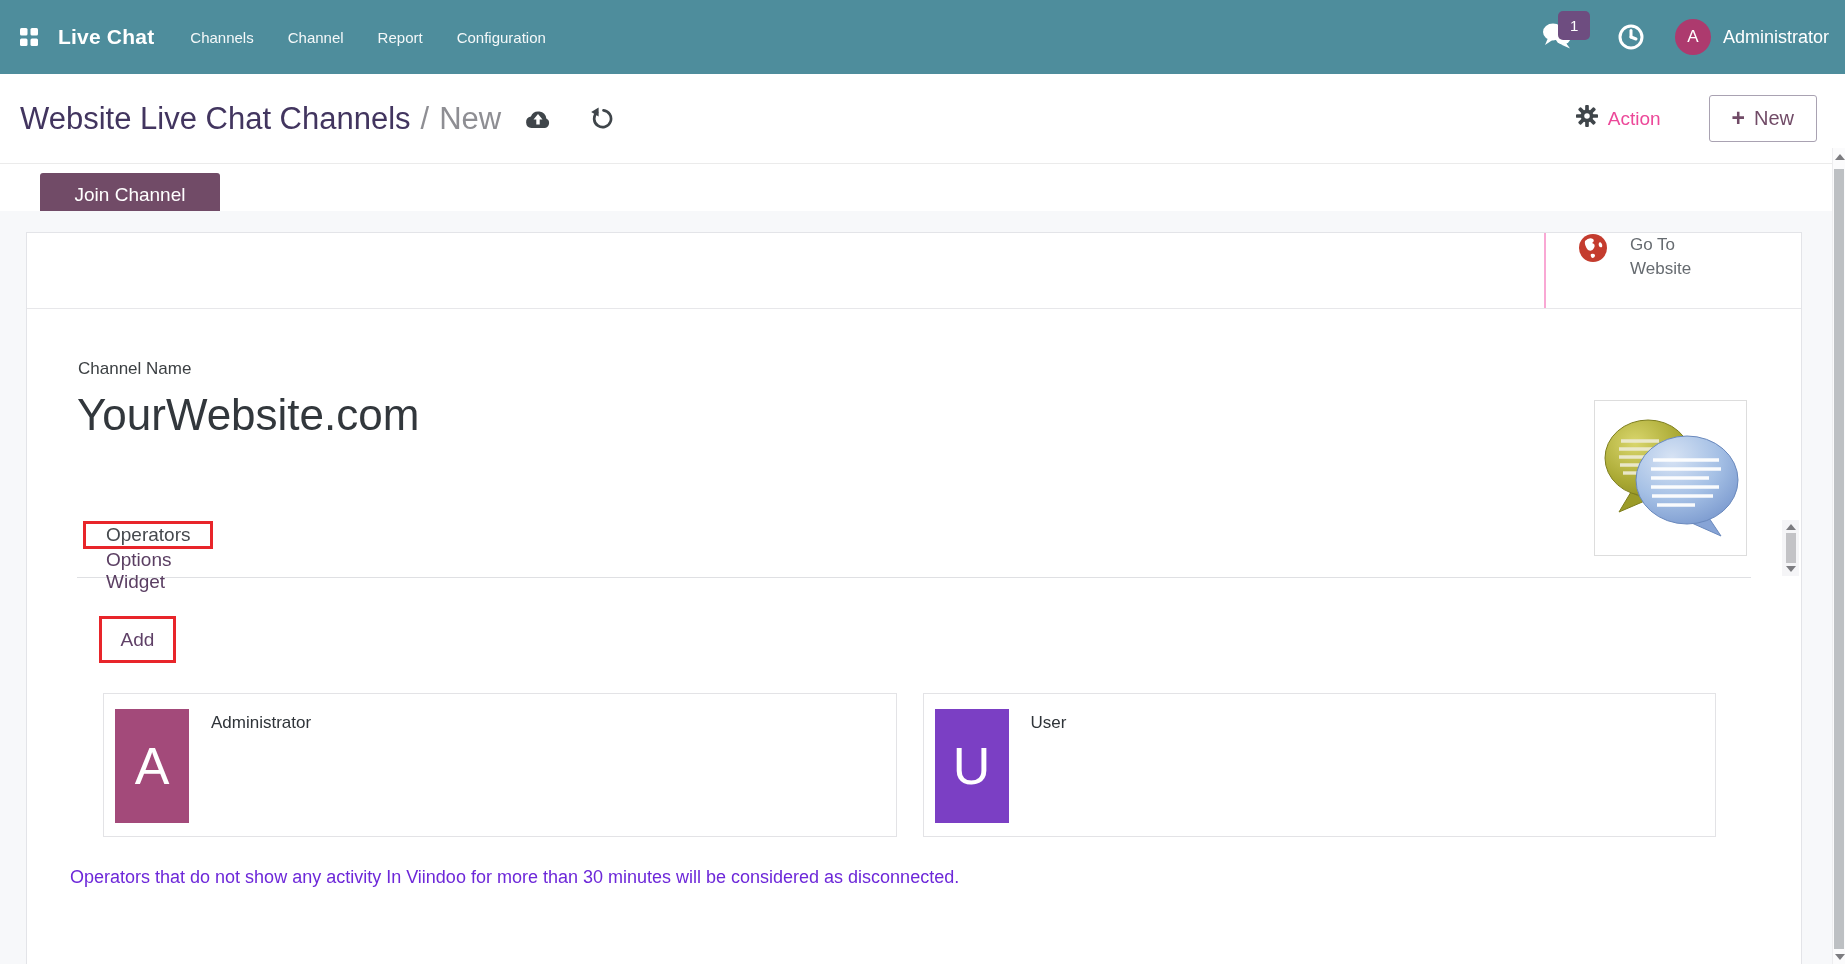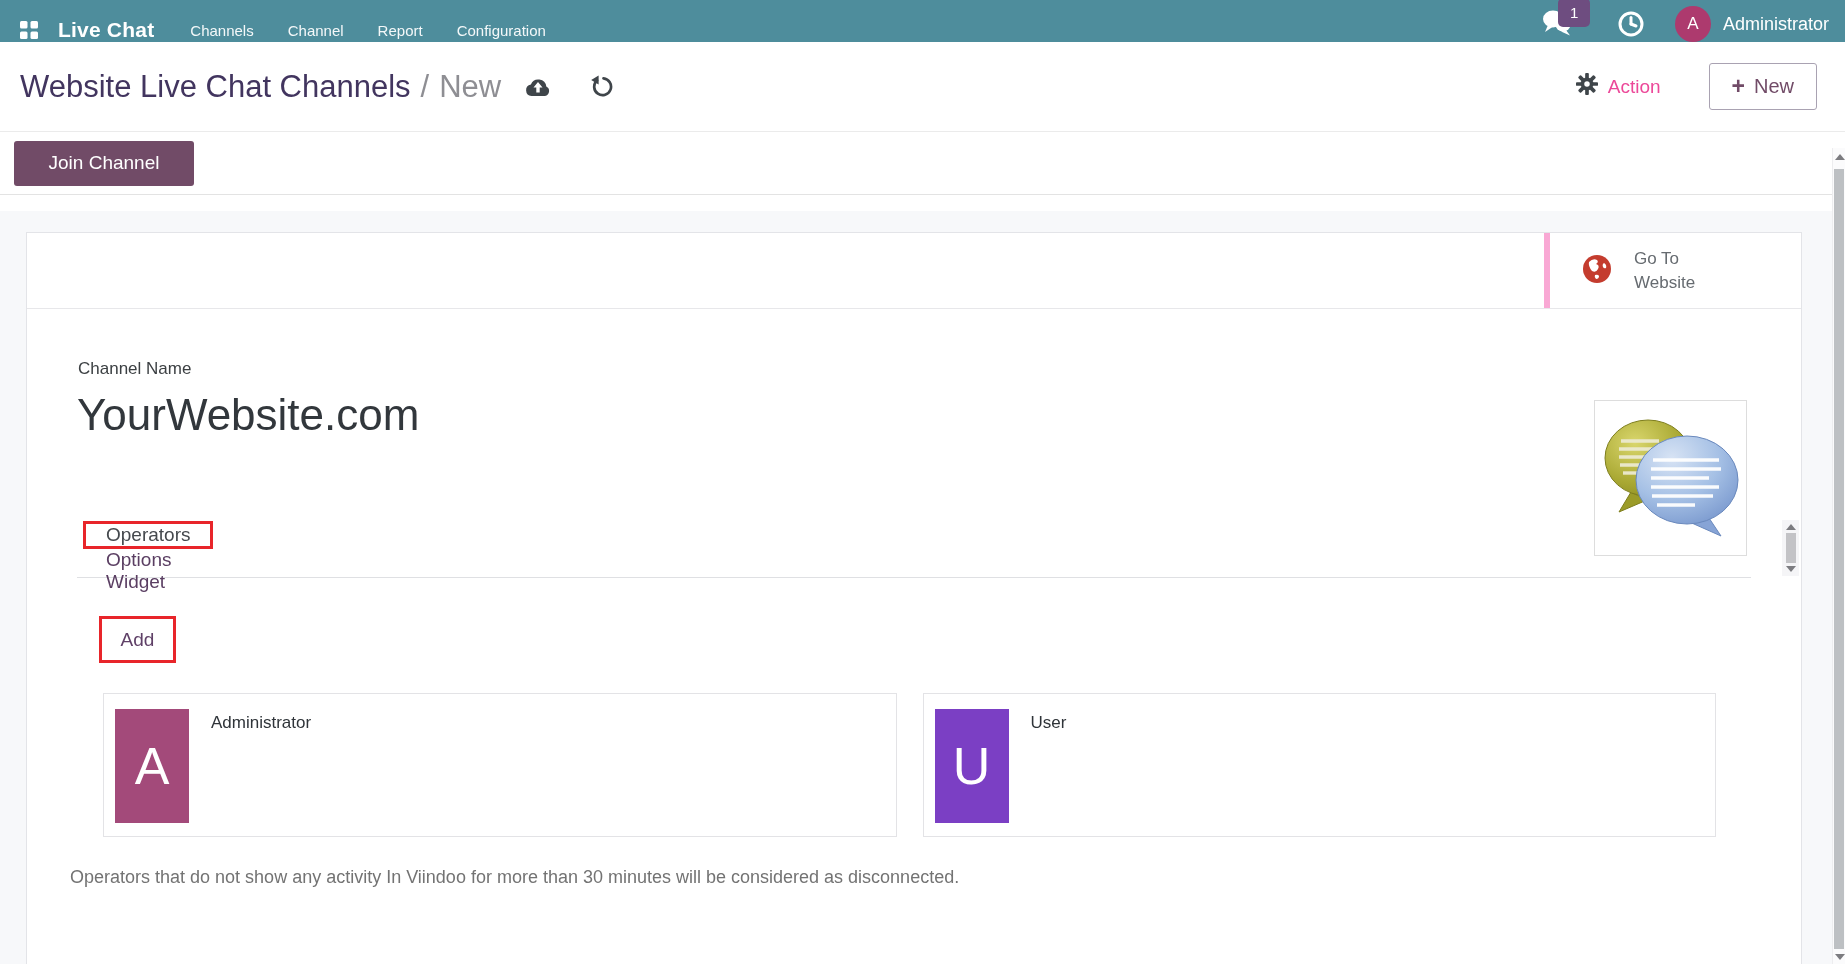--- a/index.html
+++ b/index.html
@@ -1,21 +1,21 @@
 <!DOCTYPE html>
 <html><head>
 <meta charset="utf-8">
 <style>
   * { margin:0; padding:0; box-sizing:border-box; }
   html,body { width:1845px; height:964px; }
   body { font-family:"Liberation Sans", sans-serif; background:#fff; overflow:hidden; }
   .page { position:relative; width:1845px; height:964px; background:#fff; overflow:hidden; }
 
   
-  .navbar { height:42px; background:#4e8d9c; display:flex; align-items:flex-end;
+  .navbar { height:74px; background:#4e8d9c; display:flex; align-items:center;
             justify-content:space-between; padding:0 16px 0 20px; color:#fff; }
   .nav-left { display:flex; align-items:center; }
   .apps-icon { display:inline-flex; margin-right:20px; cursor:pointer; }
   .brand { font-size:21px; font-weight:700; margin-right:36px; cursor:pointer; letter-spacing:.2px; }
   .menu { display:flex; gap:34px; font-size:15px; }
   .menu a { color:#f4f8f9; text-decoration:none; cursor:pointer; }
   .nav-right { display:flex; align-items:center; gap:30px; }
   .msg-wrap { position:relative; cursor:pointer; margin-right:14px; }
   .badge { position:absolute; top:-10px; left:17px; background:#6e4d80; color:#fff;
            font-size:15px; line-height:1; padding:7px 12px; border-radius:5px; }
@@ -35,30 +35,30 @@
   .discard-ico { margin-left:28px; cursor:pointer; display:inline-flex; }
   .cp-right { display:flex; align-items:center; gap:48px; }
   .action-menu { display:flex; align-items:center; gap:10px; font-size:19px; color:#ec4899; cursor:pointer; }
   .new-btn { display:flex; align-items:center; gap:9px; font-size:20px; color:#714b67;
              background:#fff; border:1px solid #a9a2b2; border-radius:3px; padding:11px 22px; cursor:pointer;
              font-family:"Liberation Sans", sans-serif; }
   .new-btn .plus { font-weight:700; font-size:23px; line-height:1; }
 
   
   .statusbar { height:63px; background:#fff; border-bottom:1px solid #e3e3e3;
-               display:flex; align-items:center; padding-left:14px; }
+               display:flex; align-items:center; padding-left:40px; }
   .join-btn { background:#714b67; color:#fff; font-size:19px; border:none; border-radius:3px;
               width:180px; height:45px; cursor:pointer; font-family:"Liberation Sans", sans-serif; }
 
   
   .content { position:absolute; top:211px; left:0; right:0; bottom:0; background:#f7f8fa; }
   .sheet { position:absolute; left:26px; top:21px; width:1776px; bottom:-2px;
            background:#fff; border:1px solid #e3e4e8; }
   .buttonbox { height:76px; border-bottom:1px solid #e7e7ea; display:flex; justify-content:flex-end; }
-  .stat-btn { width:257px; border-left:6px solid #f9a8d4; display:flex; align-items:center;
+  .stat-btn { width:257px; border-left:2px solid #f9a8d4; display:flex; align-items:flex-start;
               gap:22px; padding-left:32px; cursor:pointer; }
   .stat-text { font-size:17px; color:#666b70; line-height:24px; width:82px; }
 
   .form-body { position:relative; padding:0 50px; }
   .img-box { position:absolute; top:41px; right:54px; width:153px; height:156px;
              border:1px solid #ddd; background:#fff; display:flex; align-items:center;
              justify-content:center; cursor:pointer; }
   .fld-label { margin:50px 0 12px 1px; font-size:17px; color:#3c4043; }
   .channel-name { margin:12px 0 0 0; font-size:44px; font-weight:400; color:#32373c; line-height:48px; cursor:text; }
 
@@ -74,21 +74,21 @@
   .add-link { display:flex; align-items:center; justify-content:center; width:71px; height:41px;
               font-size:19px; color:#5f4067; text-decoration:none; cursor:pointer; }
 
   .cards { display:flex; gap:26px; margin:30px 35px 0 26px; }
   .op-card { flex:1; height:144px; border:1px solid #e3e3e6; background:#fff;
              display:flex; align-items:flex-start; gap:22px; padding:15px 0 0 11px; cursor:pointer; }
   .op-avatar { width:74px; height:114px; display:flex; align-items:center; justify-content:center;
                color:#fff; font-size:52px; flex:0 0 74px; }
   .op-name { font-size:17px; color:#2f3439; margin-top:4px; }
 
-  .help { margin:30px 0 0 -7px; font-size:18px; color:#737373; }
+  .help { margin:30px 0 0 -7px; font-size:18px; color:#6d28d9; }
 
   
   .inner-scrollbar { position:absolute; right:2px; top:287px; width:17px; height:56px;
                      background:#f5f5f7; display:flex; flex-direction:column; align-items:center;
                      justify-content:space-between; padding:4px 0; cursor:default; }
   .tri-up { width:0; height:0; border-left:5px solid transparent; border-right:5px solid transparent;
             border-bottom:6px solid #7c7c80; }
   .tri-down { width:0; height:0; border-left:5px solid transparent; border-right:5px solid transparent;
               border-top:6px solid #7c7c80; }
   .inner-thumb { width:10px; height:30px; background:#c3c3c6; }

